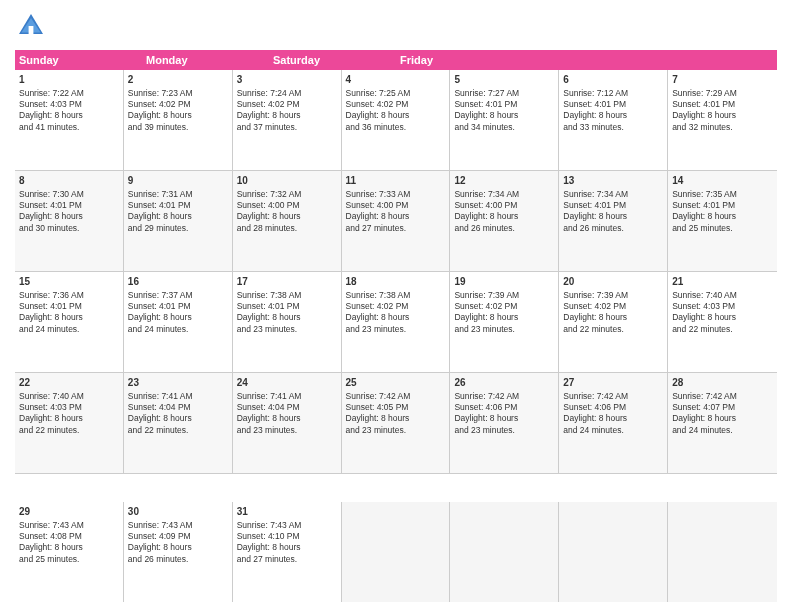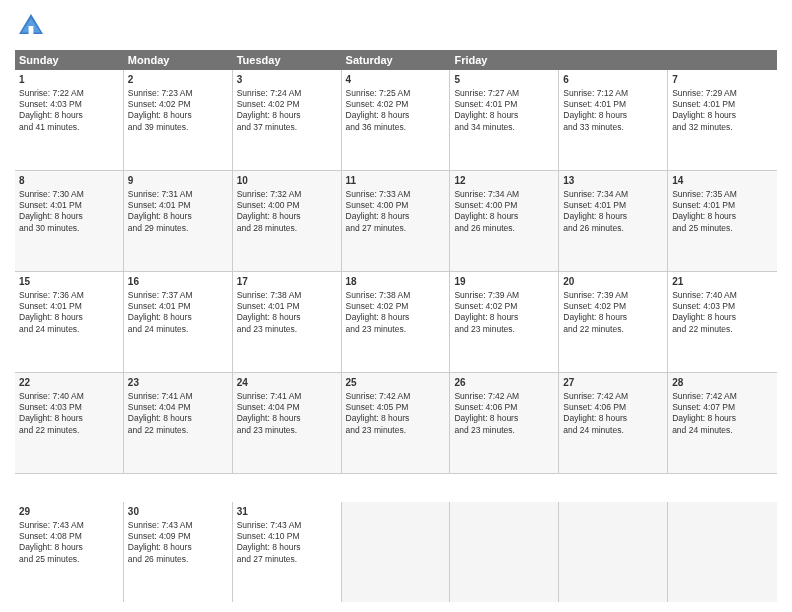--- a/index.html
+++ b/index.html
@@ -53,22 +53,22 @@
       font-size: 14px;
       color: #555;
     }
     .calendar {
       flex: 1;
       display: flex;
       flex-direction: column;
     }
     .cal-header {
       display: grid;
-      grid-template-columns: repeat(7, 1fr);
-      background: #737373;
+      grid-template-columns: repeat(6, 1fr);
+      background: #ec4899;
     }
     .cal-header-cell {
       color: #fff;
       font-weight: bold;
       font-size: 11px;
       padding: 4px 4px;
       text-align: left;
     }
     .cal-body {
       flex: 1;
@@ -132,21 +132,20 @@
     <div class="title-block">
       <div class="main-title"></div>
       <div class="subtitle"></div>
     </div>
   </div>
 
   <div class="calendar">
     <div class="cal-header" id="cal-header">
         <div class="cal-header-cell">Sunday</div>
         <div class="cal-header-cell">Monday</div>
-        <div class="cal-header-cell">Tuesday</div>
         <div class="cal-header-cell">Saturday</div>
         <div class="cal-header-cell">Friday</div>
       </div>
     <div class="cal-body" id="cal-body">
         <div class="cal-row">
           <div class="cal-cell">
             <span class="day-num">1</span>
             <div>Sunrise: 7:22 AM</div>
             <div>Sunset: 4:03 PM</div>
             <div>Daylight: 8 hours</div>

